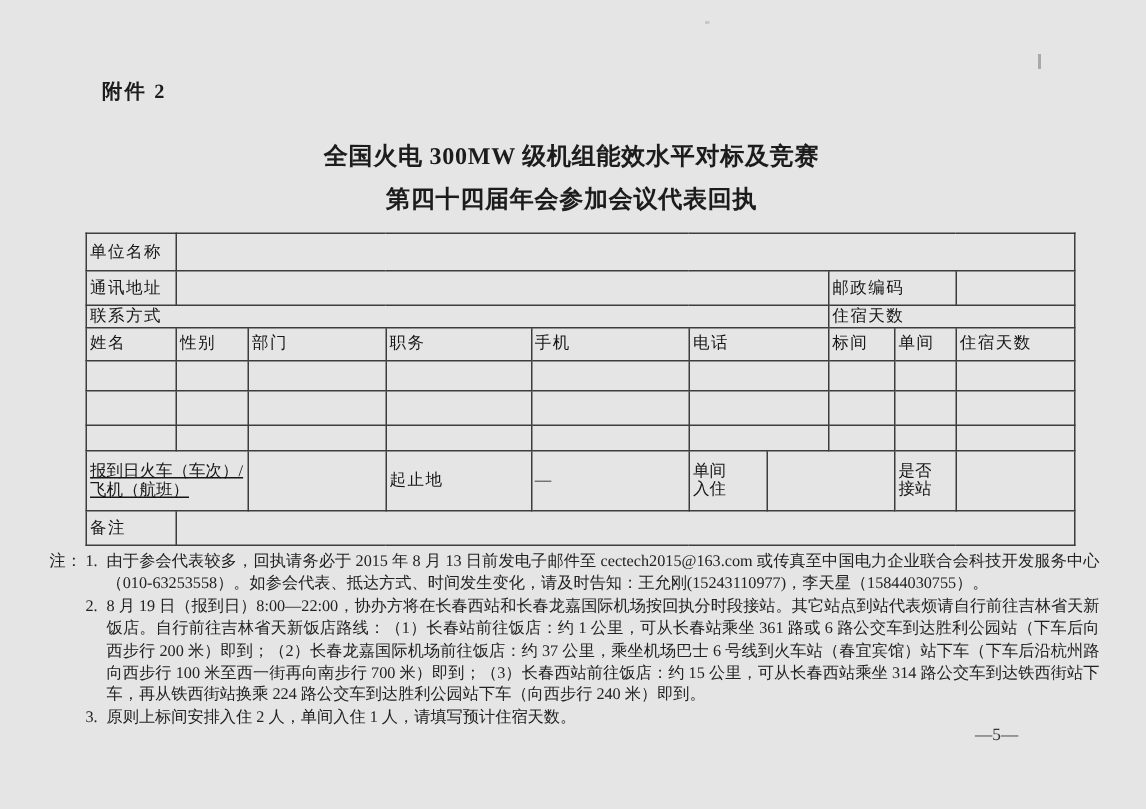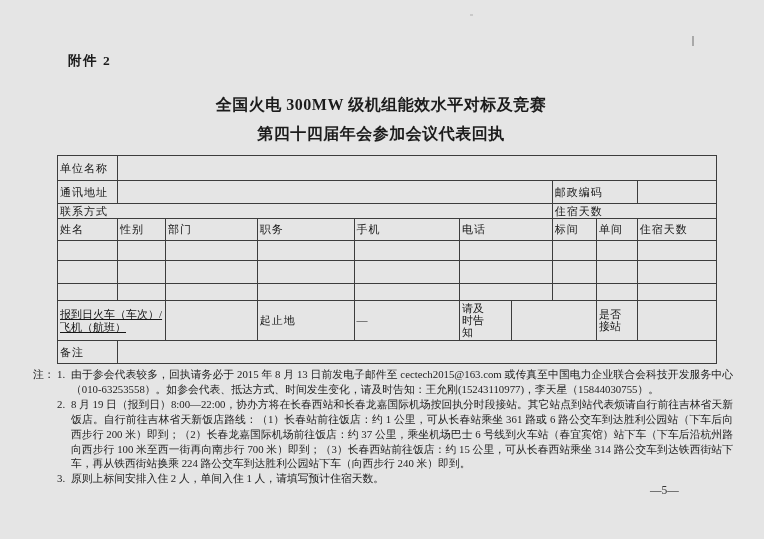--- a/index.html
+++ b/index.html
@@ -123,21 +123,21 @@
           <td colspan="2"></td>
       <td></td>
           <td></td>
           <td></td>
     </tr>
     <tr class="r8">
       <td colspan="2" class="wrapcell">报到日火车（车次）/飞机（航班）</td>
       <td></td>
       <td class="lbl">起止地</td>
       <td>—</td>
-      <td class="twoline"><span>请及时告知</span></td>
+      <td class="twoline"><span>单间入住</span></td>
       <td colspan="2"></td>
       <td class="twoline"><span>是否接站</span></td>
       <td></td>
     </tr>
     <tr class="r9">
       <td class="lbl">备注</td>
       <td colspan="9"></td>
     </tr>
   </tbody>
     </table>

